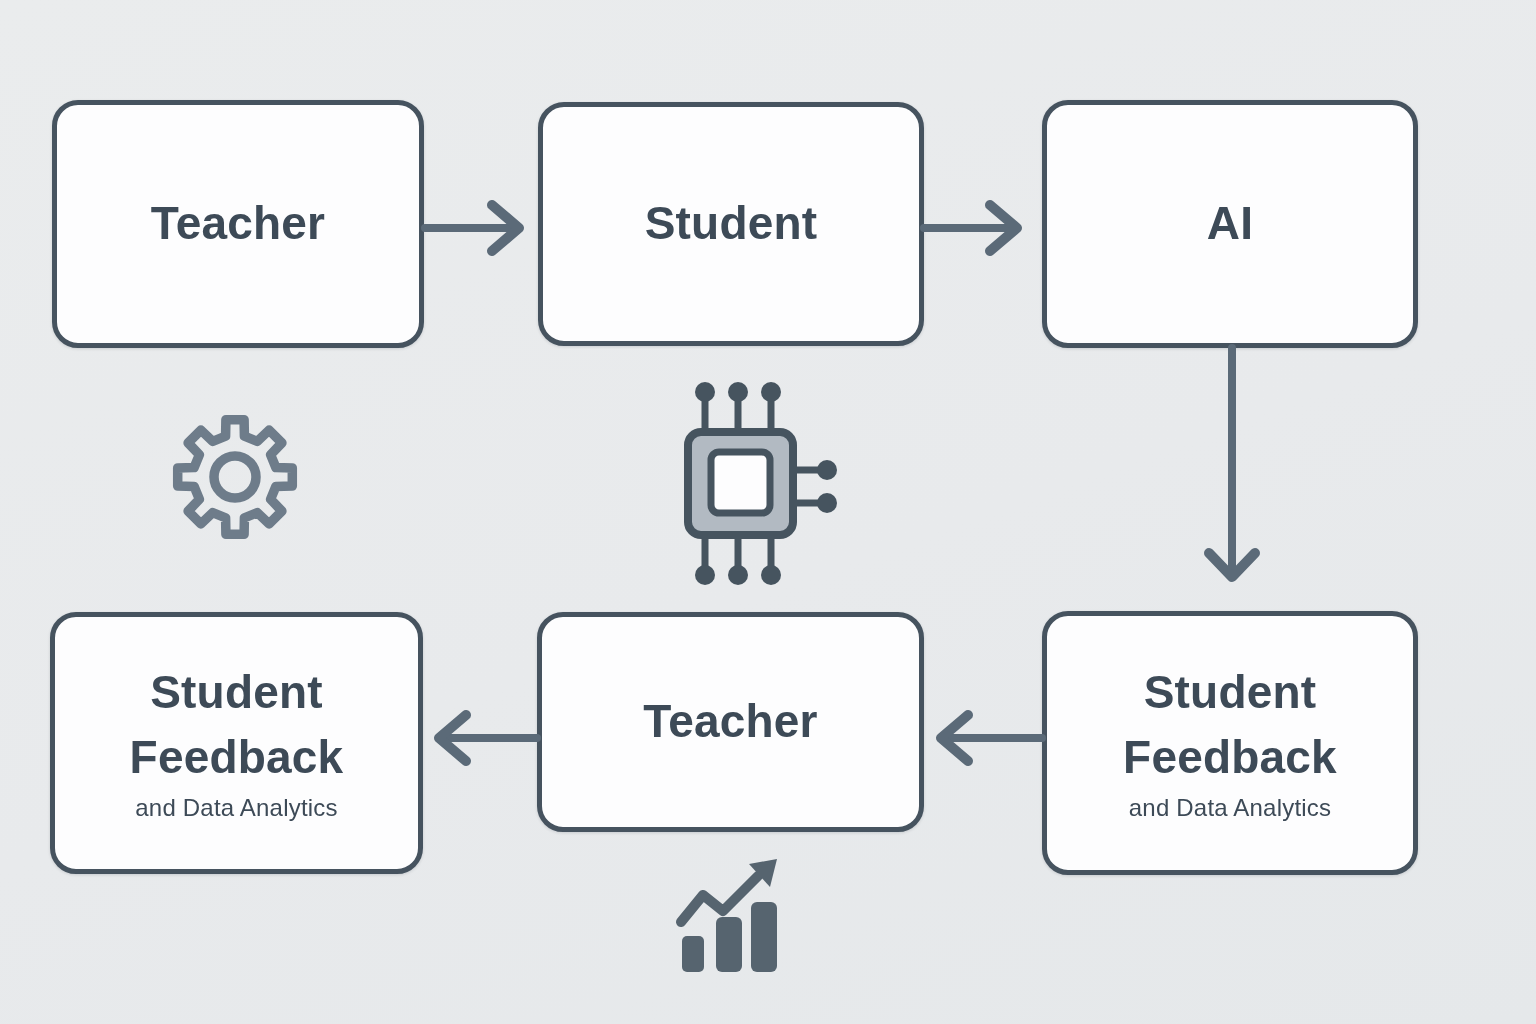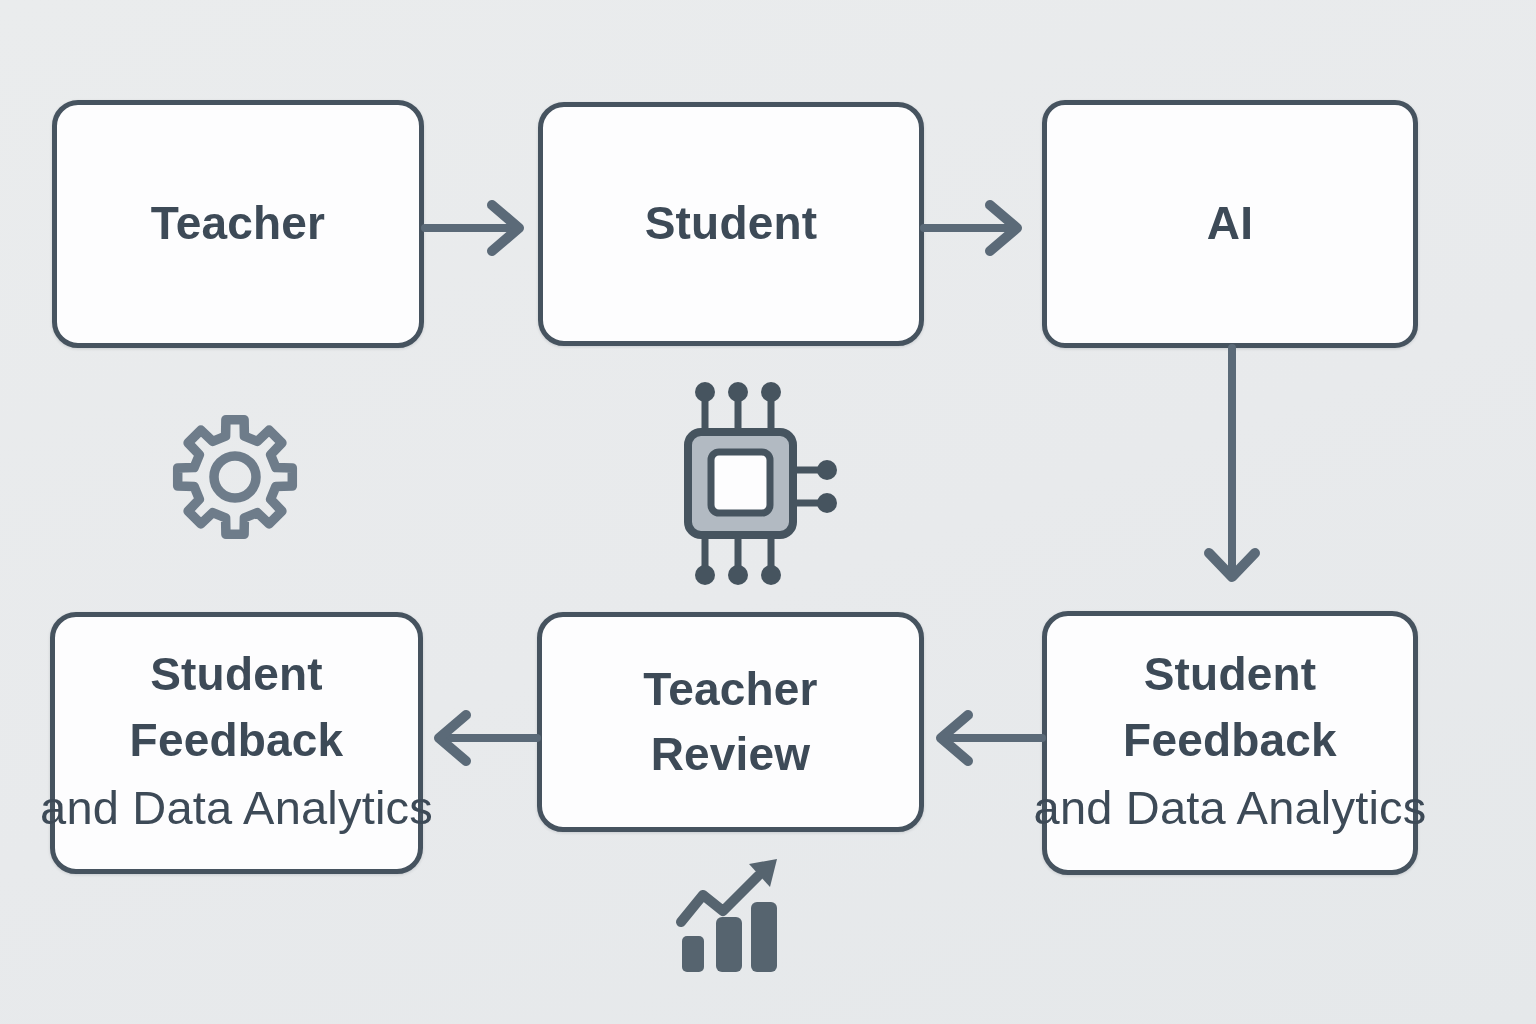--- a/index.html
+++ b/index.html
@@ -31,36 +31,36 @@
   .node .line {
     display: block;
     font-size: 46px;
     line-height: 1.42;
     font-weight: 600;
     color: #3d4a57;
     letter-spacing: 0.2px;
     white-space: nowrap;
   }
   .node .line.small {
-    font-size: 47px;
+    font-size: 24px;
     font-weight: 500;
     line-height: 1.5;
   }
   .overlay {
     position: absolute;
     left: 0;
     top: 0;
     width: 1536px;
     height: 1024px;
     pointer-events: none;
   }
   
   #node-1 { left: 52px;   top: 100px; width: 372px; height: 248px; }
   #node-2 { left: 538px;  top: 102px; width: 386px; height: 244px; }
-  #node-3 { left: 1042px; top: 100px; width: 376px; height: 248px; border-radius: 23px; }
+  #node-3 { left: 1042px; top: 100px; width: 376px; height: 248px; }
   #node-4 { left: 50px;   top: 612px; width: 373px; height: 262px; }
   #node-5 { left: 537px;  top: 612px; width: 387px; height: 220px; }
   #node-6 { left: 1042px; top: 611px; width: 376px; height: 264px; }
 </style>
 </head>
 <body>
 
 <div class="stage">
 
   <div class="node" id="node-1">
@@ -76,21 +76,20 @@
   </div>
 
   <div class="node" id="node-4">
     <span class="line">Student</span>
     <span class="line">Feedback</span>
     <span class="line small">and Data Analytics</span>
   </div>
 
   <div class="node" id="node-5">
     <span class="line">Teacher</span>
-    <span class="line">Review</span>
   </div>
 
   <div class="node" id="node-6">
     <span class="line">Student</span>
     <span class="line">Feedback</span>
     <span class="line small">and Data Analytics</span>
   </div>
 
   <svg class="overlay" viewBox="0 0 1536 1024" xmlns="http://www.w3.org/2000/svg">
 

